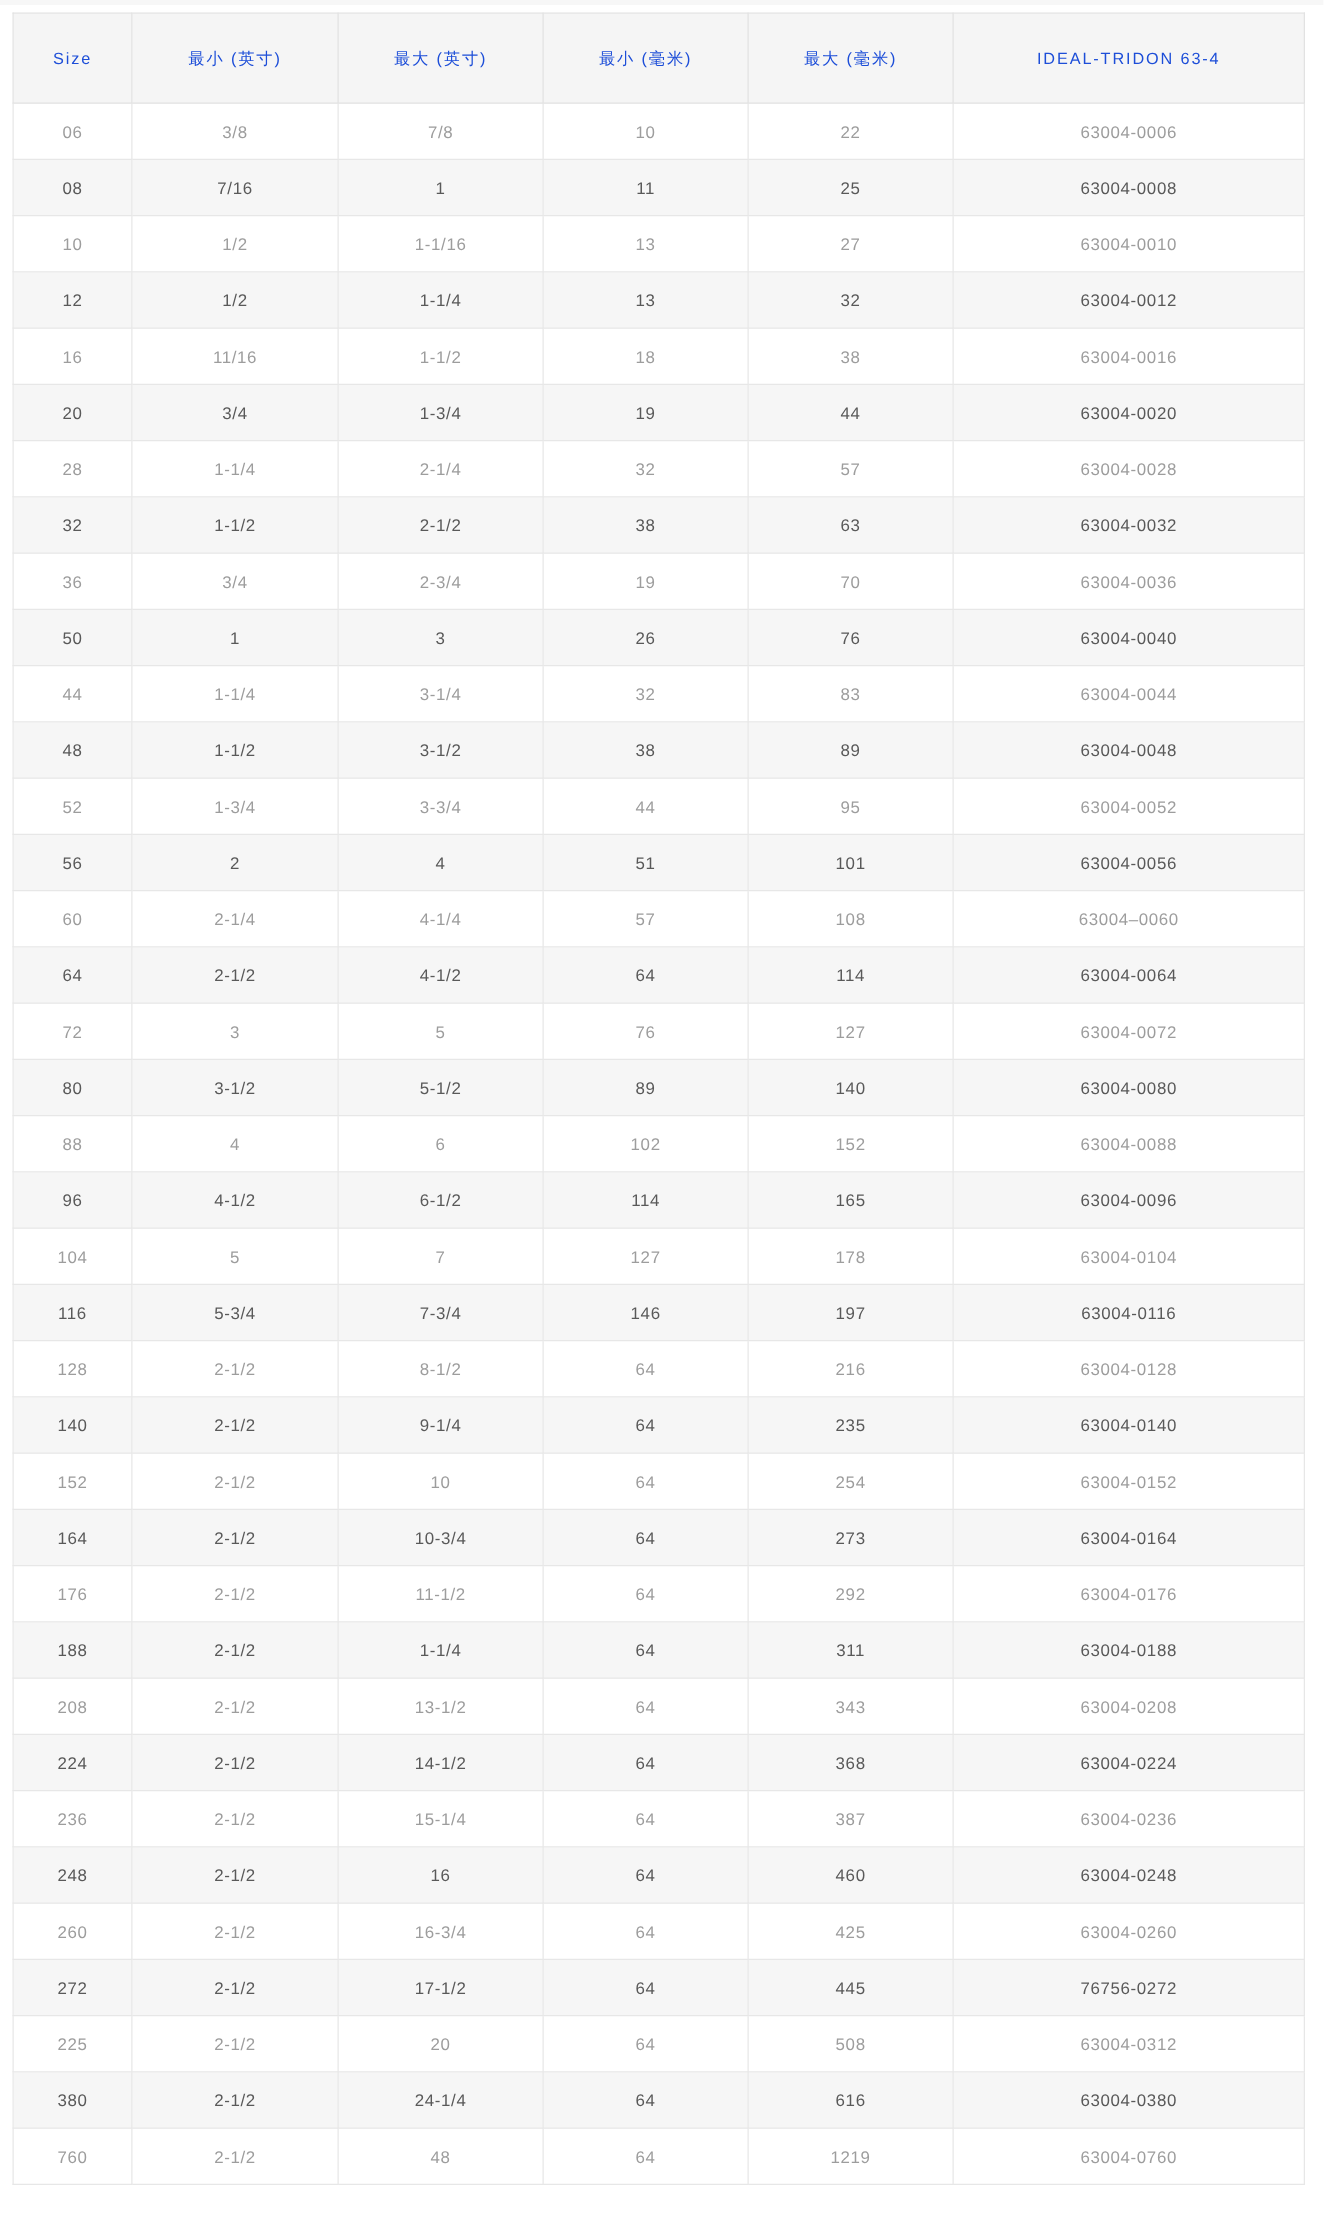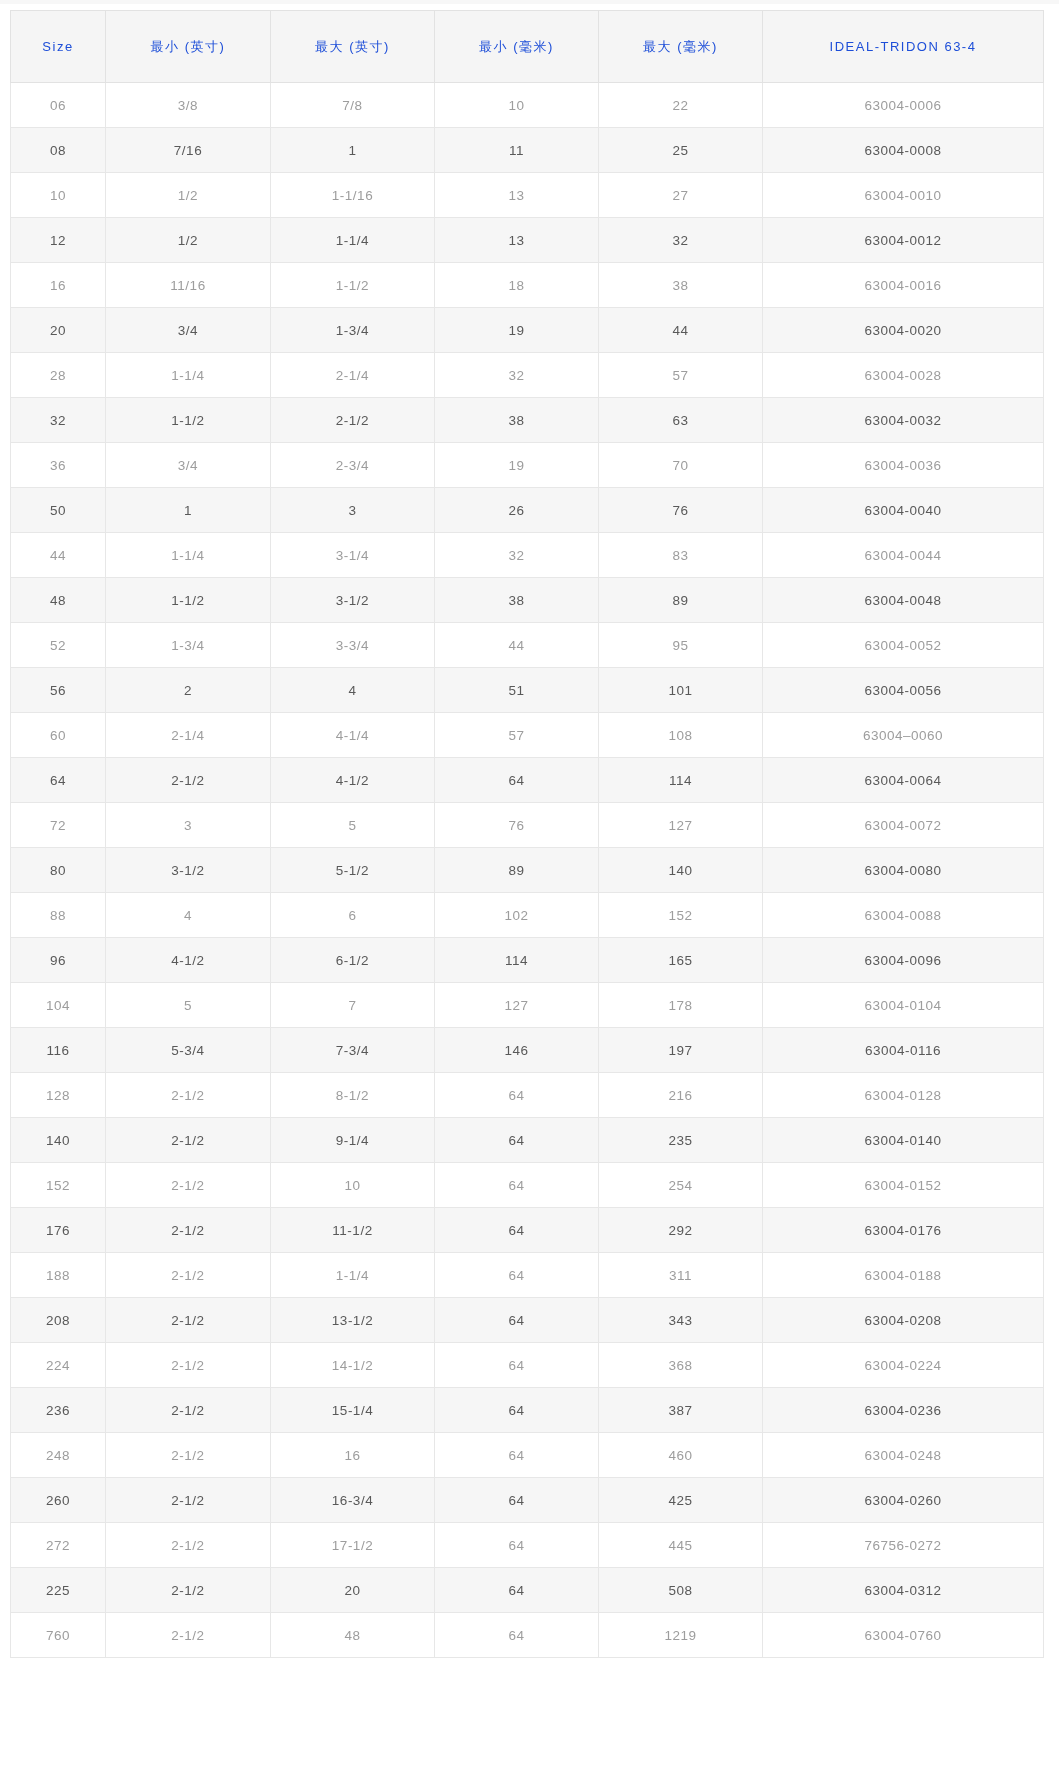--- a/index.html
+++ b/index.html
@@ -283,20 +283,28 @@
           </tr>
           <tr>
             <td>152</td>
             <td>2-1/2</td>
             <td>10</td>
             <td>64</td>
             <td>254</td>
             <td>63004-0152</td>
           </tr>
           <tr>
+            <td>164</td>
+            <td>2-1/2</td>
+            <td>10-3/4</td>
+            <td>64</td>
+            <td>273</td>
+            <td>63004-0164</td>
+          </tr>
+          <tr>
             <td>176</td>
             <td>2-1/2</td>
             <td>11-1/2</td>
             <td>64</td>
             <td>292</td>
             <td>63004-0176</td>
           </tr>
           <tr>
             <td>188</td>
             <td>2-1/2</td>
@@ -353,20 +361,28 @@
             <td>445</td>
             <td>76756-0272</td>
           </tr>
           <tr>
             <td>225</td>
             <td>2-1/2</td>
             <td>20</td>
             <td>64</td>
             <td>508</td>
             <td>63004-0312</td>
+          </tr>
+          <tr>
+            <td>380</td>
+            <td>2-1/2</td>
+            <td>24-1/4</td>
+            <td>64</td>
+            <td>616</td>
+            <td>63004-0380</td>
           </tr>
           <tr>
             <td>760</td>
             <td>2-1/2</td>
             <td>48</td>
             <td>64</td>
             <td>1219</td>
             <td>63004-0760</td>
           </tr>
         </tbody>

